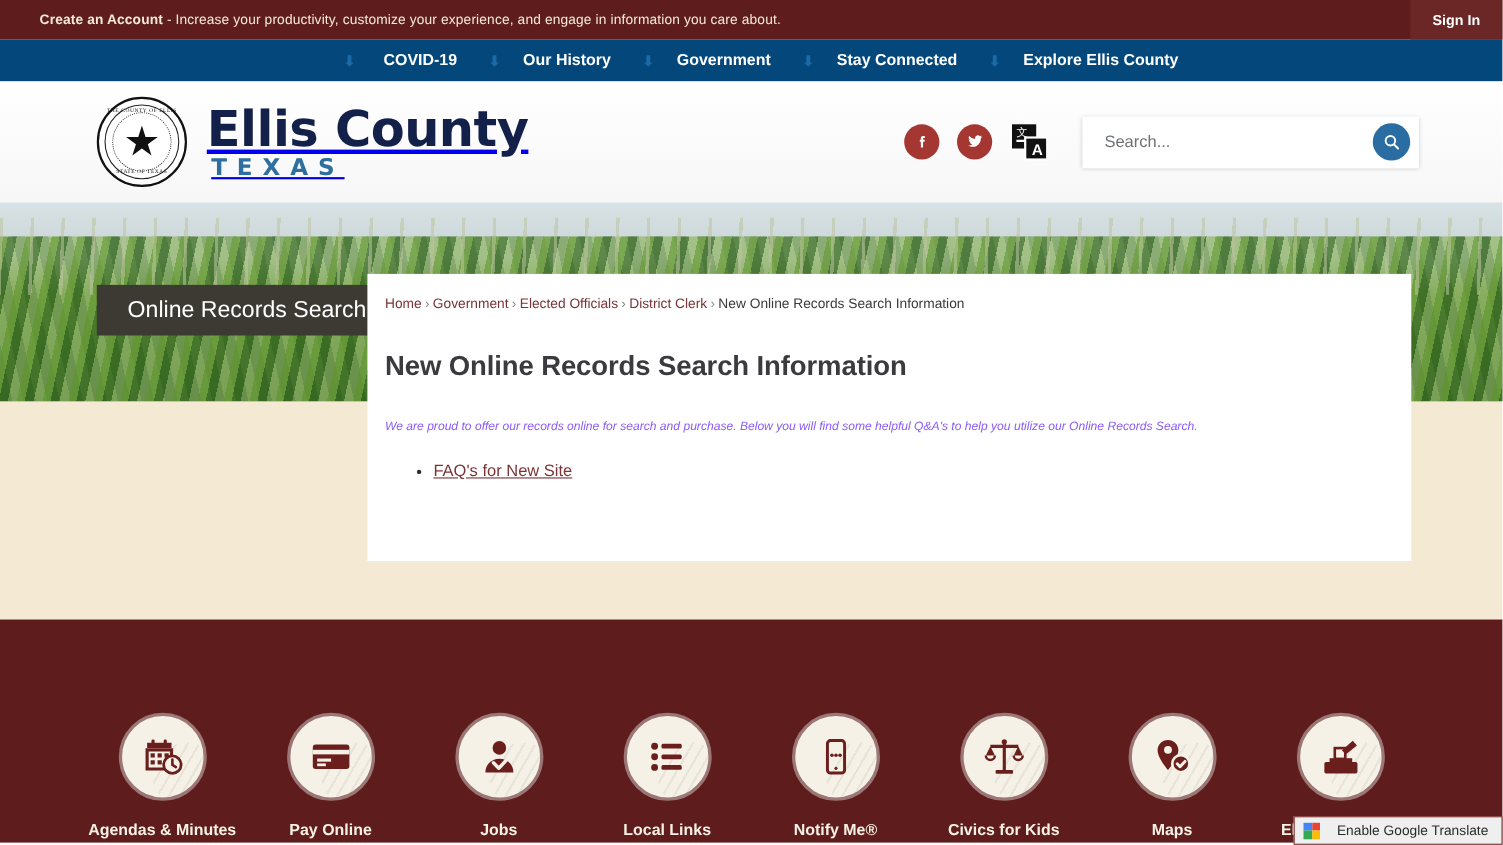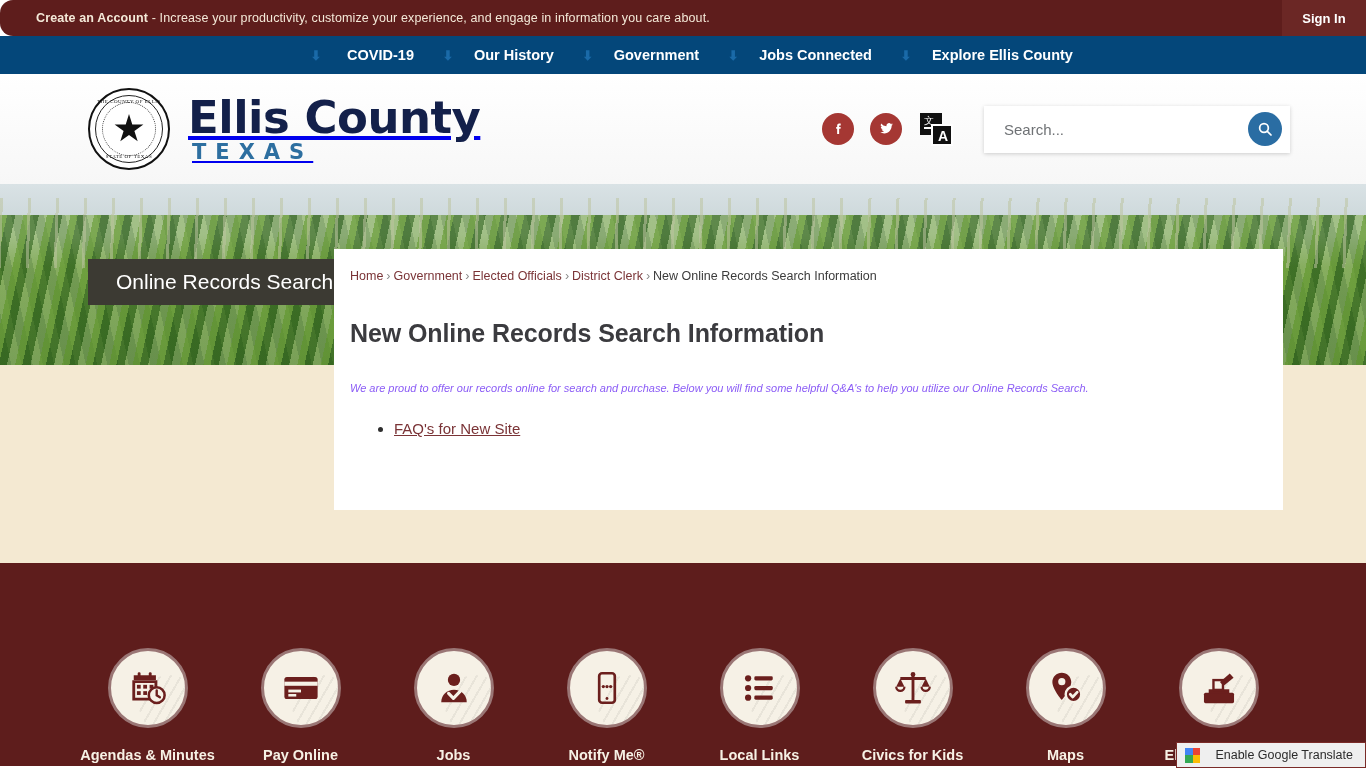--- a/index.html
+++ b/index.html
@@ -11,21 +11,20 @@
     background: #ffffff;
   }
 
   
   .topbar {
     position: relative;
     height: 36px;
     background: #5e1d1c;
     display: flex;
     align-items: center;
-    border-radius: 13px;
   }
   .topbar-msg {
     margin-left: 36px;
     color: #f4e9d8;
     font-size: 12.5px;
     letter-spacing: .01em;
     white-space: nowrap;
   }
   .topbar-msg b { font-weight: bold; }
   .signin-btn {
@@ -393,21 +392,21 @@
   <div class="nav-item">
     <span class="nav-arrow">⬇</span>
     <span class="nav-label">Our History</span>
   </div>
   <div class="nav-item">
     <span class="nav-arrow">⬇</span>
     <span class="nav-label">Government</span>
   </div>
   <div class="nav-item">
     <span class="nav-arrow">⬇</span>
-    <span class="nav-label">Jobs Connected</span>
+    <span class="nav-label">Stay Connected</span>
   </div>
   <div class="nav-item">
     <span class="nav-arrow">⬇</span>
     <span class="nav-label">Explore Ellis County</span>
   </div>
 </nav>
 
 <header class="header">
   <a class="logo-wrap" href="#">
     <div class="seal">
@@ -518,43 +517,43 @@
         <circle cx="12" cy="6.6" r="4.1"></circle>
         <path d="M3.5 21.5c0-4.9 3.8-8.3 8.5-8.3s8.5 3.4 8.5 8.3z"></path>
         <path d="M8.4 15.6l3.2 3.3 4.6-4.8" stroke="#f6f1e6" stroke-width="2.1" fill="none" stroke-linecap="round" stroke-linejoin="round"></path>
       </svg>
     </span>
     <span class="ql-label">Jobs</span>
   </a>
 
   <a class="ql" href="#">
     <span class="ql-circle">
-      <svg width="34" height="34" viewBox="0 0 24 24">
-        <rect x="6.5" y="1.6" width="11" height="20.8" rx="2" fill="none" stroke="#6b1f1d" stroke-width="1.9"></rect>
-        <circle cx="9.4" cy="11" r="1.15" fill="#6b1f1d"></circle>
-        <circle cx="12" cy="11" r="1.15" fill="#6b1f1d"></circle>
-        <circle cx="14.6" cy="11" r="1.15" fill="#6b1f1d"></circle>
-        <circle cx="12" cy="19.4" r="1" fill="#6b1f1d"></circle>
-      </svg>
-    </span>
-    <span class="ql-label">Notify Me®</span>
-  </a>
-
-  <a class="ql" href="#">
-    <span class="ql-circle">
       <svg width="34" height="34" viewBox="0 0 24 24" fill="#6b1f1d">
         <circle cx="3.6" cy="5.2" r="2.2"></circle>
           <rect x="8" y="3.7" width="13" height="3" rx="1"></rect>
         <circle cx="3.6" cy="12" r="2.2"></circle>
           <rect x="8" y="10.5" width="13" height="3" rx="1"></rect>
         <circle cx="3.6" cy="18.8" r="2.2"></circle>
           <rect x="8" y="17.3" width="13" height="3" rx="1"></rect>
       </svg>
     </span>
     <span class="ql-label">Local Links</span>
+  </a>
+
+  <a class="ql" href="#">
+    <span class="ql-circle">
+      <svg width="34" height="34" viewBox="0 0 24 24">
+        <rect x="6.5" y="1.6" width="11" height="20.8" rx="2" fill="none" stroke="#6b1f1d" stroke-width="1.9"></rect>
+        <circle cx="9.4" cy="11" r="1.15" fill="#6b1f1d"></circle>
+        <circle cx="12" cy="11" r="1.15" fill="#6b1f1d"></circle>
+        <circle cx="14.6" cy="11" r="1.15" fill="#6b1f1d"></circle>
+        <circle cx="12" cy="19.4" r="1" fill="#6b1f1d"></circle>
+      </svg>
+    </span>
+    <span class="ql-label">Notify Me®</span>
   </a>
 
   <a class="ql" href="#">
     <span class="ql-circle">
       <svg width="38" height="38" viewBox="0 0 24 24" stroke="#6b1f1d" fill="none" stroke-width="1.5">
         <line x1="12" y1="3" x2="12" y2="20.5" stroke-width="1.8"></line>
         <line x1="4" y1="6" x2="20" y2="6" stroke-width="1.8"></line>
         <circle cx="12" cy="3.4" r="1.5" fill="#6b1f1d" stroke="none"></circle>
         <path d="M4 6l-2.6 5.2h5.2z" fill="#6b1f1d" stroke="none"></path>
         <path d="M20 6l-2.6 5.2h5.2z" fill="#6b1f1d" stroke="none"></path>

